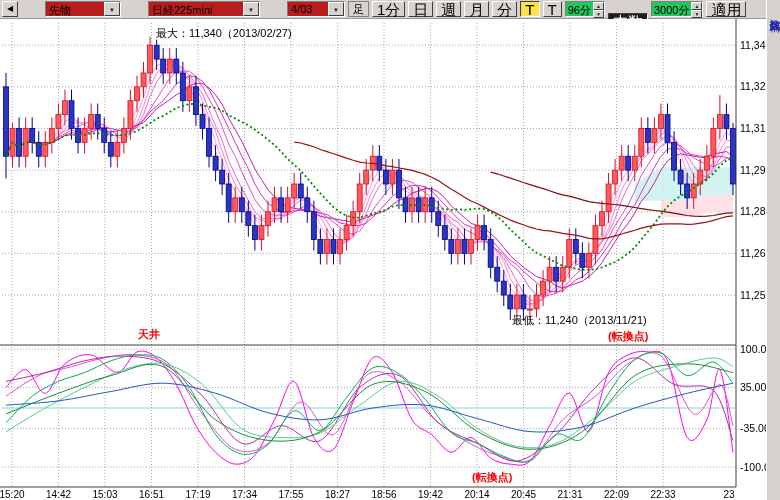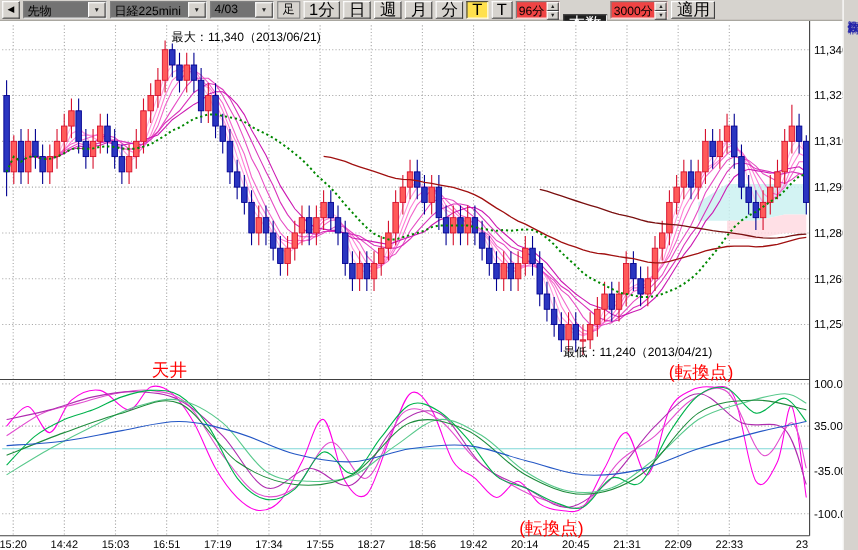--- a/index.html
+++ b/index.html
@@ -19,31 +19,31 @@
     border:1px solid;border-color:#ffffff #404040 #404040 #ffffff;cursor:default;
   }
   .tb-btn.back{width:16px;padding:0;font-size:8px;line-height:14px;}
   .tb-btn.tick-active{background:#ffe14d;border-color:#404040 #ffffff #ffffff #404040;}
   .tb-btn.dark{background:#1d1d1d;color:#fff;border-color:#404040 #ffffff #ffffff #404040;margin-top:24px;}
   .tb-label{
     height:14px;line-height:14px;padding:0 4px;border:1px solid #808080;
     background:#d6d3ce;color:#000;
   }
   .combo{
-    display:flex;height:16px;background:#737373;box-sizing:border-box;
-    border:1px solid;border-color:#808080 #ffffff #ffffff #808080;
+    display:flex;height:16px;background:#b91c1c;box-sizing:border-box;
+    border:1px solid;border-color:#808080 #ffffff #ffffff #808080;margin-left:24px;
   }
   .combo-text{flex:1;padding:1px 3px 0;white-space:nowrap;overflow:hidden;}
   .combo-btn{
     width:14px;background:#d6d3ce;font-size:6px;line-height:14px;text-align:center;color:#222;
     border:1px solid;border-color:#ffffff #404040 #404040 #ffffff;
   }
-  .w74{width:76px}.w112{width:88px}.w60{width:58px}
+  .w74{width:76px}.w112{width:112px}.w60{width:58px}
   .spin{
-    display:flex;height:16px;background:#ef4444;box-sizing:border-box;
+    display:flex;height:16px;background:#22c55e;box-sizing:border-box;
     border:1px solid;border-color:#808080 #ffffff #ffffff #808080;justify-content:center;
   }
   .spin-text{padding:1px 2px 0;white-space:nowrap;}
   .spin-btns{display:flex;flex-direction:column;width:11px;}
   .spin-btns span{
     flex:1;font-size:5px;line-height:6px;text-align:center;background:#d6d3ce;color:#222;
     border:1px solid;border-color:#ffffff #404040 #404040 #ffffff;
   }
   
   .side-strip{
@@ -53,21 +53,21 @@
   .v-text{
     writing-mode:vertical-rl;font-size:11px;color:#2222aa;
     margin:2px 0 0 0;letter-spacing:1px;display:inline-block;
   }
   
   .chart-wrap{position:absolute;top:19px;left:0;width:766px;height:481px;background:#fff;}
   #chart-svg{display:block;}
   #chart-svg text{font-family:"Liberation Sans",sans-serif;}
   .anno{position:absolute;font-size:11px;color:#000;white-space:nowrap;}
   .anno.red{color:#ff0000;}
-  .anno.bold{font-weight:normal;font-size:16px;}
+  .anno.bold{font-weight:bold;font-size:11px;}
   .anno-max{left:156px;top:7px;}
   .anno-min{left:512px;top:294px;}
   .anno-ceiling{left:138px;top:308px;}
   .anno-turn-main{left:608px;top:310px;}
   .anno-turn-osc{left:472px;top:451px;}
 </style>
 </head>
 <body>
 
 <div class="app">
@@ -427,20 +427,20 @@
           <path d="M6.0 362.4C12.5 361.0,32.2 357.0,45.3 353.6C58.4 350.2,71.5 344.6,84.6 341.8C97.7 339.0,110.8 336.6,123.9 337.1C137.0 337.6,150.1 338.1,163.2 344.8C176.3 351.4,189.4 363.9,202.5 377.2C215.6 390.5,228.7 419.5,241.8 424.4C254.9 429.3,268.0 407.2,281.1 406.7C294.2 406.2,307.3 427.8,320.4 421.4C333.5 415.1,346.6 379.2,359.7 368.4C372.8 357.5,385.9 350.7,399.0 356.6C412.1 362.4,425.2 392.4,438.3 403.8C451.4 415.1,464.5 418.0,477.6 424.4C490.7 430.8,503.8 443.6,516.9 442.1C530.0 440.6,543.1 427.8,556.2 415.6C569.3 403.3,582.4 381.1,595.5 368.4C608.6 355.6,621.7 339.3,634.8 338.9C647.9 338.4,661.0 360.0,674.1 365.4C687.2 370.8,703.5 362.0,713.4 371.3C723.2 380.6,729.7 413.1,733.0 421.4" stroke="#b02db0" fill="none" stroke-width="1"></path>
           <path d="M6.0 403.8C10.4 399.3,23.5 384.1,32.2 377.2C40.9 370.3,49.7 366.4,58.4 362.4C67.1 358.5,75.9 357.0,84.6 353.6C93.3 350.2,102.1 344.8,110.8 341.8C119.5 338.9,128.3 336.1,137.0 335.9C145.7 335.7,154.5 335.2,163.2 340.6C171.9 346.0,180.7 355.9,189.4 368.4C198.1 380.8,206.9 404.4,215.6 415.6C224.3 426.7,233.1 433.3,241.8 435.0C250.5 436.7,259.2 432.8,268.0 425.6C276.7 418.4,285.4 394.3,294.2 391.9C302.9 389.6,311.6 413.7,320.4 411.4C329.1 409.2,337.8 388.8,346.6 378.4C355.3 368.0,364.0 352.8,372.8 348.9C381.5 344.9,390.2 349.6,399.0 354.8C407.7 360.0,416.4 370.3,425.2 380.1C433.9 390.0,442.6 406.4,451.4 413.8C460.1 421.2,468.8 420.5,477.6 424.4C486.3 428.3,495.0 434.4,503.8 437.4C512.5 440.3,521.2 445.7,530.0 442.1C538.7 438.5,547.4 419.3,556.2 415.6C564.9 411.8,573.6 426.6,582.4 419.7C591.1 412.8,599.8 387.4,608.6 374.3C617.3 361.1,626.0 347.3,634.8 340.6C643.5 333.9,652.2 331.5,661.0 334.1C669.7 336.8,678.4 355.1,687.2 356.6C695.9 358.0,705.7 341.7,713.4 343.0C721.0 344.3,729.7 360.7,733.0 364.2" stroke="#00b34d" fill="none" stroke-width="1"></path>
           <path d="M6.0 412.6C12.5 408.7,32.2 396.4,45.3 389.0C58.4 381.6,71.5 374.7,84.6 368.4C97.7 362.0,110.8 354.6,123.9 350.6C137.0 346.7,150.1 342.3,163.2 344.8C176.3 347.2,189.4 354.6,202.5 365.4C215.6 376.2,228.7 400.8,241.8 409.6C254.9 418.5,268.0 417.8,281.1 418.5C294.2 419.2,307.3 419.2,320.4 413.8C333.5 408.4,346.6 394.6,359.7 386.1C372.8 377.5,385.9 363.9,399.0 362.4C412.1 361.0,425.2 369.3,438.3 377.2C451.4 385.1,464.5 401.3,477.6 409.6C490.7 418.0,503.8 424.9,516.9 427.4C530.0 429.8,543.1 429.3,556.2 424.4C569.3 419.5,582.4 408.2,595.5 397.9C608.6 387.5,621.7 370.8,634.8 362.4C647.9 354.1,661.0 351.6,674.1 347.7C687.2 343.8,703.5 338.9,713.4 338.9C723.2 338.9,729.7 346.2,733.0 347.7" stroke="#59c98c" fill="none" stroke-width="1"></path>
           <path d="M6.0 394.9C14.7 391.5,40.9 380.6,58.4 374.3C75.9 367.9,93.3 361.0,110.8 356.6C128.3 352.1,145.7 340.3,163.2 347.7C180.7 355.1,198.1 388.5,215.6 400.8C233.1 413.1,250.5 419.5,268.0 421.4C285.4 423.4,302.9 421.9,320.4 412.6C337.8 403.3,355.3 372.1,372.8 365.4C390.2 358.7,407.7 364.6,425.2 372.5C442.6 380.3,460.1 403.0,477.6 412.6C495.0 422.2,512.5 430.3,530.0 430.3C547.4 430.3,564.9 424.9,582.4 412.6C599.8 400.3,617.3 367.9,634.8 356.6C652.2 345.2,670.8 345.2,687.2 344.8C703.5 344.3,725.4 352.1,733.0 353.6" stroke="#1e8c3c" fill="none" stroke-width="1"></path>
           <path d="M6.0 386.1C14.7 385.4,40.9 384.2,58.4 381.9C75.9 379.7,93.3 375.4,110.8 372.5C128.3 369.5,145.7 363.9,163.2 364.2C180.7 364.5,198.1 369.3,215.6 374.3C233.1 379.2,250.5 389.3,268.0 393.7C285.4 398.1,302.9 401.6,320.4 400.8C337.8 400.0,355.3 391.5,372.8 389.0C390.2 386.5,407.7 384.3,425.2 386.1C442.6 387.8,460.1 395.2,477.6 399.6C495.0 404.0,512.5 411.2,530.0 412.6C547.4 414.0,564.9 411.8,582.4 407.9C599.8 403.9,617.3 394.6,634.8 389.0C652.2 383.4,670.8 378.4,687.2 374.3C703.5 370.1,725.4 365.9,733.0 364.2" stroke="#2457c5" fill="none" stroke-width="1"></path>
         </g>
         <line x1="0" y1="326" x2="736" y2="326" stroke="#404040" stroke-width="1"></line>
         <line x1="0" y1="468" x2="736" y2="468" stroke="#404040" stroke-width="1"></line>
         <line x1="736" y1="0" x2="736" y2="468" stroke="#404040" stroke-width="1"></line>
       </svg>
-    <div class="anno anno-max">最大：11,340（2013/06/21)</div>
-    <div class="anno anno-min">最低：11,240（2013/04/21)</div>
+    <div class="anno anno-max">最大：11,340（2013/02/27)</div>
+    <div class="anno anno-min">最低：11,240（2013/11/21)</div>
     <div class="anno red bold anno-ceiling">天井</div>
     <div class="anno red bold anno-turn-main">(転換点)</div>
     <div class="anno red bold anno-turn-osc">(転換点)</div>
   </div>
 
 </div>
 
 </body></html>

